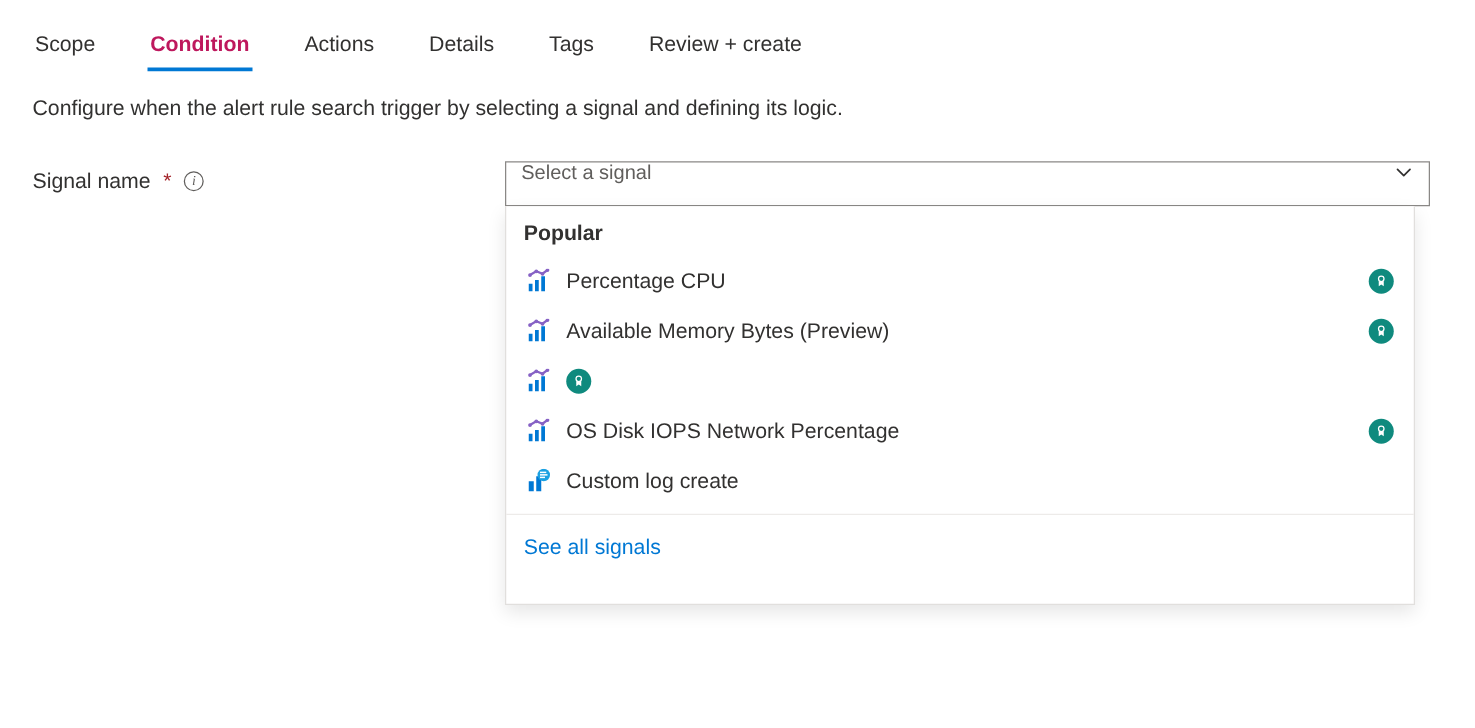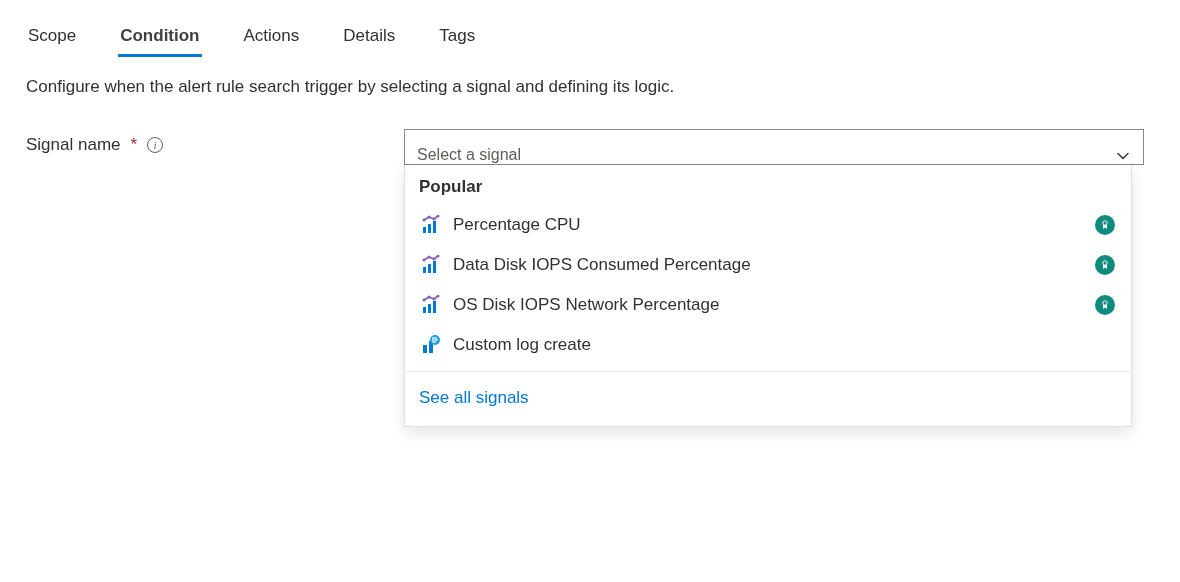--- a/index.html
+++ b/index.html
@@ -20,21 +20,21 @@
     }
     .tab {
       padding: 6px 2px 10px 2px;
       font-size: 17px;
       color: #323130;
       cursor: pointer;
       position: relative;
     }
     .tab.active {
       font-weight: 600;
-      color: #404040;
+      color: #be185d;
     }
     .tab.active::after {
       content: "";
       position: absolute;
       left: 0; right: 0; bottom: -1px;
       height: 3px;
       background: #0078d4;
     }
     .description {
       font-size: 17px;
@@ -70,21 +70,21 @@
       flex: 1;
       position: relative;
       max-width: 740px;
     }
     .combo {
       width: 100%;
       height: 36px;
       border: 1px solid #8a8886;
       background: #fff;
       display: flex;
-      align-items: flex-end;
+      align-items: flex-start;
       justify-content: space-between;
       padding: 0 12px;
       font-size: 16px;
       color: #605e5c;
       cursor: pointer;
     }
     .chevron {
       width: 16px; height: 16px;
     }
     .dropdown {
@@ -115,40 +115,41 @@
     }
     .badge {
       width: 20px; height: 20px;
       border-radius: 50%;
       background: #0f8a7e;
       display: flex;
       align-items: center; justify-content: center;
       flex-shrink: 0;
     }
     .see-all {
-      padding: 16px 14px 18px 14px;
+      padding: 16px 14px 35px 14px;
       border-top: 1px solid #edebe9;
       margin-top: 6px;
     }
     .see-all a {
       color: #0078d4;
       text-decoration: none;
       font-size: 17px;
       cursor: pointer;
     }
   </style>
 </head>
 <body>
 
 <div class="tabs">
   <div class="tab">Scope</div>
   <div class="tab active">Condition</div>
   <div class="tab">Actions</div>
   <div class="tab">Details</div>
   <div class="tab">Tags</div>
+  <div class="tab">Review + create</div>
 </div>
 
 <div class="description">Configure when the alert rule search trigger by selecting a signal and defining its logic.</div>
 
 <div class="field-row">
   <div class="field-label">
     <span>Signal name</span>
     <span class="required">*</span>
     <span class="info-icon">i</span>
   </div>
@@ -175,33 +176,51 @@
         </svg>
         <span class="option-label">Percentage CPU</span>
         <span class="badge">
           <svg width="12" height="12" viewBox="0 0 12 12">
               <circle cx="6" cy="4" r="2.2" fill="none" stroke="#fff" stroke-width="1"></circle>
               <path d="M4 6 L4 10 L6 8.5 L8 10 L8 6" fill="#fff"></path>
             </svg>
         </span>
       </div>
 
-
       <div class="option">
         <svg class="metric-icon" viewBox="0 0 20 20">
           <rect x="2" y="12" width="3" height="6" fill="#0078d4"></rect>
             <rect x="7" y="9" width="3" height="9" fill="#0078d4"></rect>
             <rect x="12" y="6" width="3" height="12" fill="#0078d4"></rect>
           <path d="M3 5 L8 2 L13 4 L17 1" stroke="#8661c5" stroke-width="1.8" fill="none"></path>
             <circle cx="3" cy="5" r="1.5" fill="#8661c5"></circle>
             <circle cx="8" cy="2" r="1.5" fill="#8661c5"></circle>
             <circle cx="13" cy="4" r="1.5" fill="#8661c5"></circle>
             <circle cx="17" cy="1" r="1.5" fill="#8661c5"></circle>
         </svg>
-        <span class="option-label">Data Disk IOPS Consumed Percentage</span>
+        <span class="option-label">Available Memory Bytes (Preview)</span>
+        <span class="badge">
+          <svg width="12" height="12" viewBox="0 0 12 12">
+              <circle cx="6" cy="4" r="2.2" fill="none" stroke="#fff" stroke-width="1"></circle>
+              <path d="M4 6 L4 10 L6 8.5 L8 10 L8 6" fill="#fff"></path>
+            </svg>
+        </span>
+      </div>
+
+      <div class="option">
+        <svg class="metric-icon" viewBox="0 0 20 20">
+          <rect x="2" y="12" width="3" height="6" fill="#0078d4"></rect>
+            <rect x="7" y="9" width="3" height="9" fill="#0078d4"></rect>
+            <rect x="12" y="6" width="3" height="12" fill="#0078d4"></rect>
+          <path d="M3 5 L8 2 L13 4 L17 1" stroke="#8661c5" stroke-width="1.8" fill="none"></path>
+            <circle cx="3" cy="5" r="1.5" fill="#8661c5"></circle>
+            <circle cx="8" cy="2" r="1.5" fill="#8661c5"></circle>
+            <circle cx="13" cy="4" r="1.5" fill="#8661c5"></circle>
+            <circle cx="17" cy="1" r="1.5" fill="#8661c5"></circle>
+        </svg>
         <span class="badge">
           <svg width="12" height="12" viewBox="0 0 12 12">
               <circle cx="6" cy="4" r="2.2" fill="none" stroke="#fff" stroke-width="1"></circle>
               <path d="M4 6 L4 10 L6 8.5 L8 10 L8 6" fill="#fff"></path>
             </svg>
         </span>
       </div>
 
       <div class="option">
         <svg class="metric-icon" viewBox="0 0 20 20">

